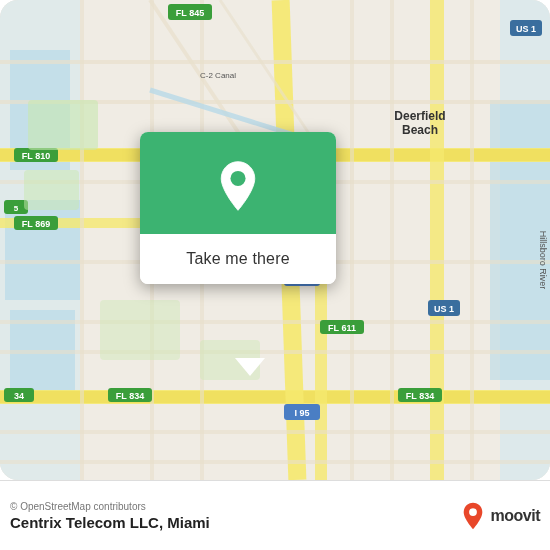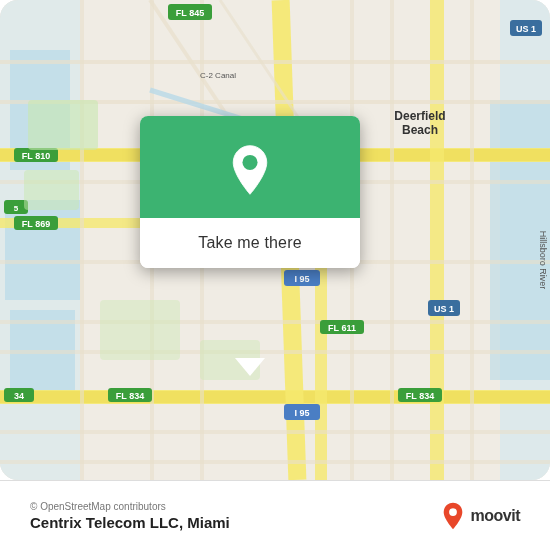--- a/index.html
+++ b/index.html
@@ -23,23 +23,23 @@
 
     
     #map-svg {
       width: 100%;
       height: 100%;
     }
 
     
     #popup-card {
       position: absolute;
-      top: 116px;
+      top: 132px;
       left: 140px;
-      width: 220px;
+      width: 196px;
       background: white;
       border-radius: 8px;
       box-shadow: 0 4px 16px rgba(0,0,0,0.35);
       display: flex;
       flex-direction: column;
       align-items: center;
       overflow: hidden;
       z-index: 10;
     }
 
@@ -86,21 +86,21 @@
     }
 
     
     #bottom-bar {
       width: 550px;
       height: 70px;
       background: white;
       border-top: 1px solid #ddd;
       display: flex;
       align-items: center;
-      padding: 0 30px;
+      padding: 0 10px;
       justify-content: space-between;
     }
 
     #bottom-left {
       display: flex;
       flex-direction: column;
       gap: 2px;
     }
 
     #osm-credit {

